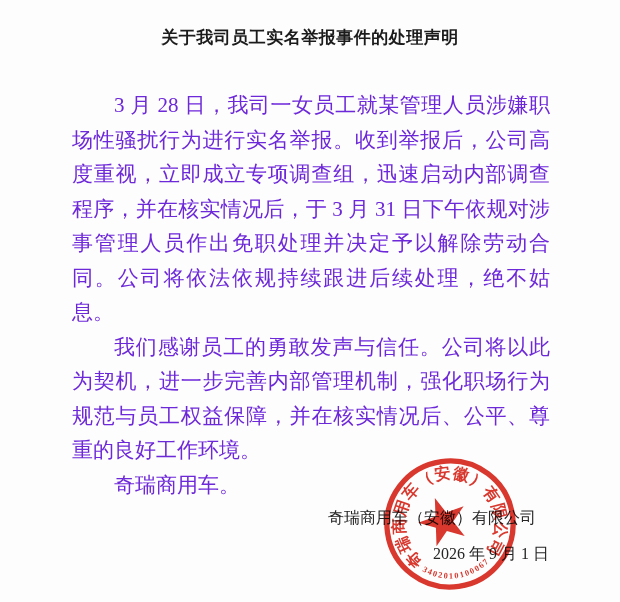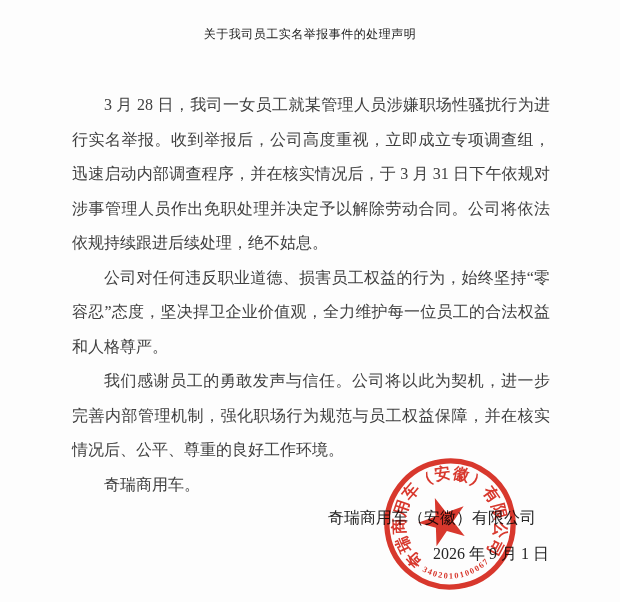--- a/index.html
+++ b/index.html
@@ -11,33 +11,33 @@
     font-family: "Liberation Serif", "DejaVu Serif", serif;
     overflow: hidden;
   }
   .doc-title {
     position: absolute;
     top: 26px;
     left: 0;
     width: 620px;
     margin: 0;
     text-align: center;
-    font-size: 12px;
-    font-weight: 400;
+    font-size: 17px;
+    font-weight: 700;
     letter-spacing: 0.5px;
     color: #1b1b1b;
   }
   .doc-body {
     position: absolute;
     left: 72px;
     top: 88px;
     width: 478px;
-    font-size: 16px;
+    font-size: 21px;
     line-height: 34.5px;
-    color: #404040;
+    color: #6d28d9;
     text-align: justify;
   }
   .doc-body p { margin: 0; text-indent: 2em; }
   .signature {
     position: absolute;
     right: 71px;
     top: 500px;
     text-align: right;
     font-size: 16px;
     line-height: 36px;
@@ -62,21 +62,20 @@
 </style>
 </head>
 <body>
 
 <div class="page">
 
   <h1 class="doc-title">关于我司员工实名举报事件的处理声明</h1>
 
   <div class="doc-body">
     <p>3 月 28 日，我司一女员工就某管理人员涉嫌职场性骚扰行为进行实名举报。收到举报后，公司高度重视，立即成立专项调查组，迅速启动内部调查程序，并在核实情况后，于 3 月 31 日下午依规对涉事管理人员作出免职处理并决定予以解除劳动合同。公司将依法依规持续跟进后续处理，绝不姑息。</p>
-    <p>公司对任何违反职业道德、损害员工权益的行为，始终坚持“零容忍”态度，坚决捍卫企业价值观，全力维护每一位员工的合法权益和人格尊严。</p>
     <p>我们感谢员工的勇敢发声与信任。公司将以此为契机，进一步完善内部管理机制，强化职场行为规范与员工权益保障，并在核实情况后、公平、尊重的良好工作环境。</p>
     <p>奇瑞商用车。</p>
   </div>
 
   <div class="signature">
     <div class="company-line">奇瑞商用车（安徽）有限公司</div>
     <div class="date-line">2026 年 9 月 1 日</div>
   </div>
 
   <svg class="seal" viewBox="0 0 200 200" aria-hidden="true">

